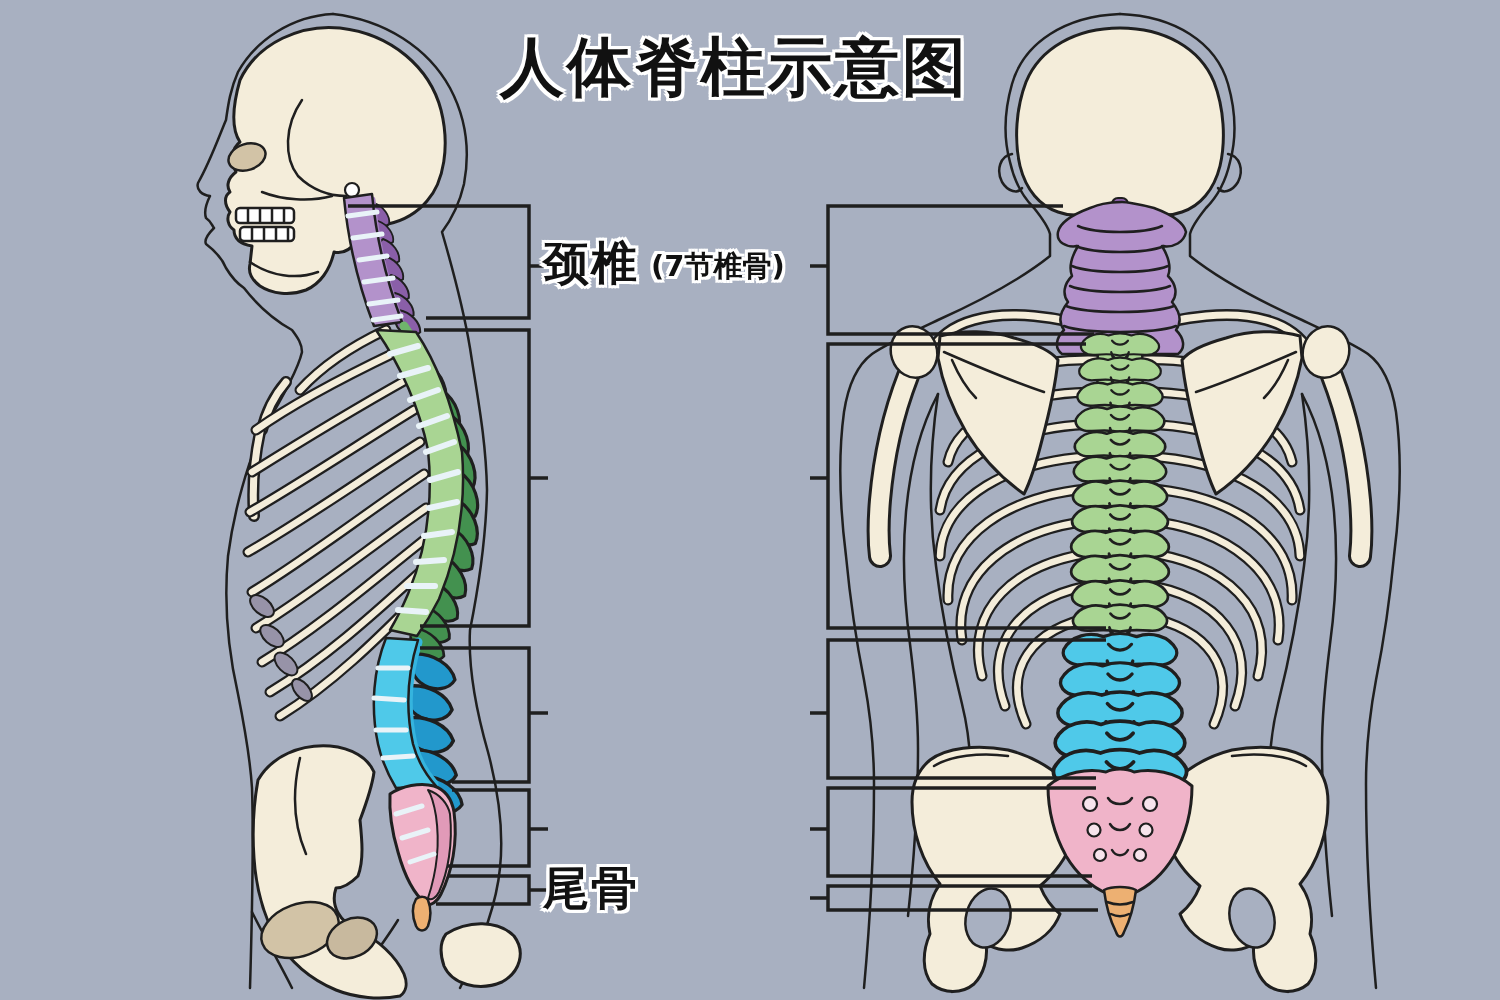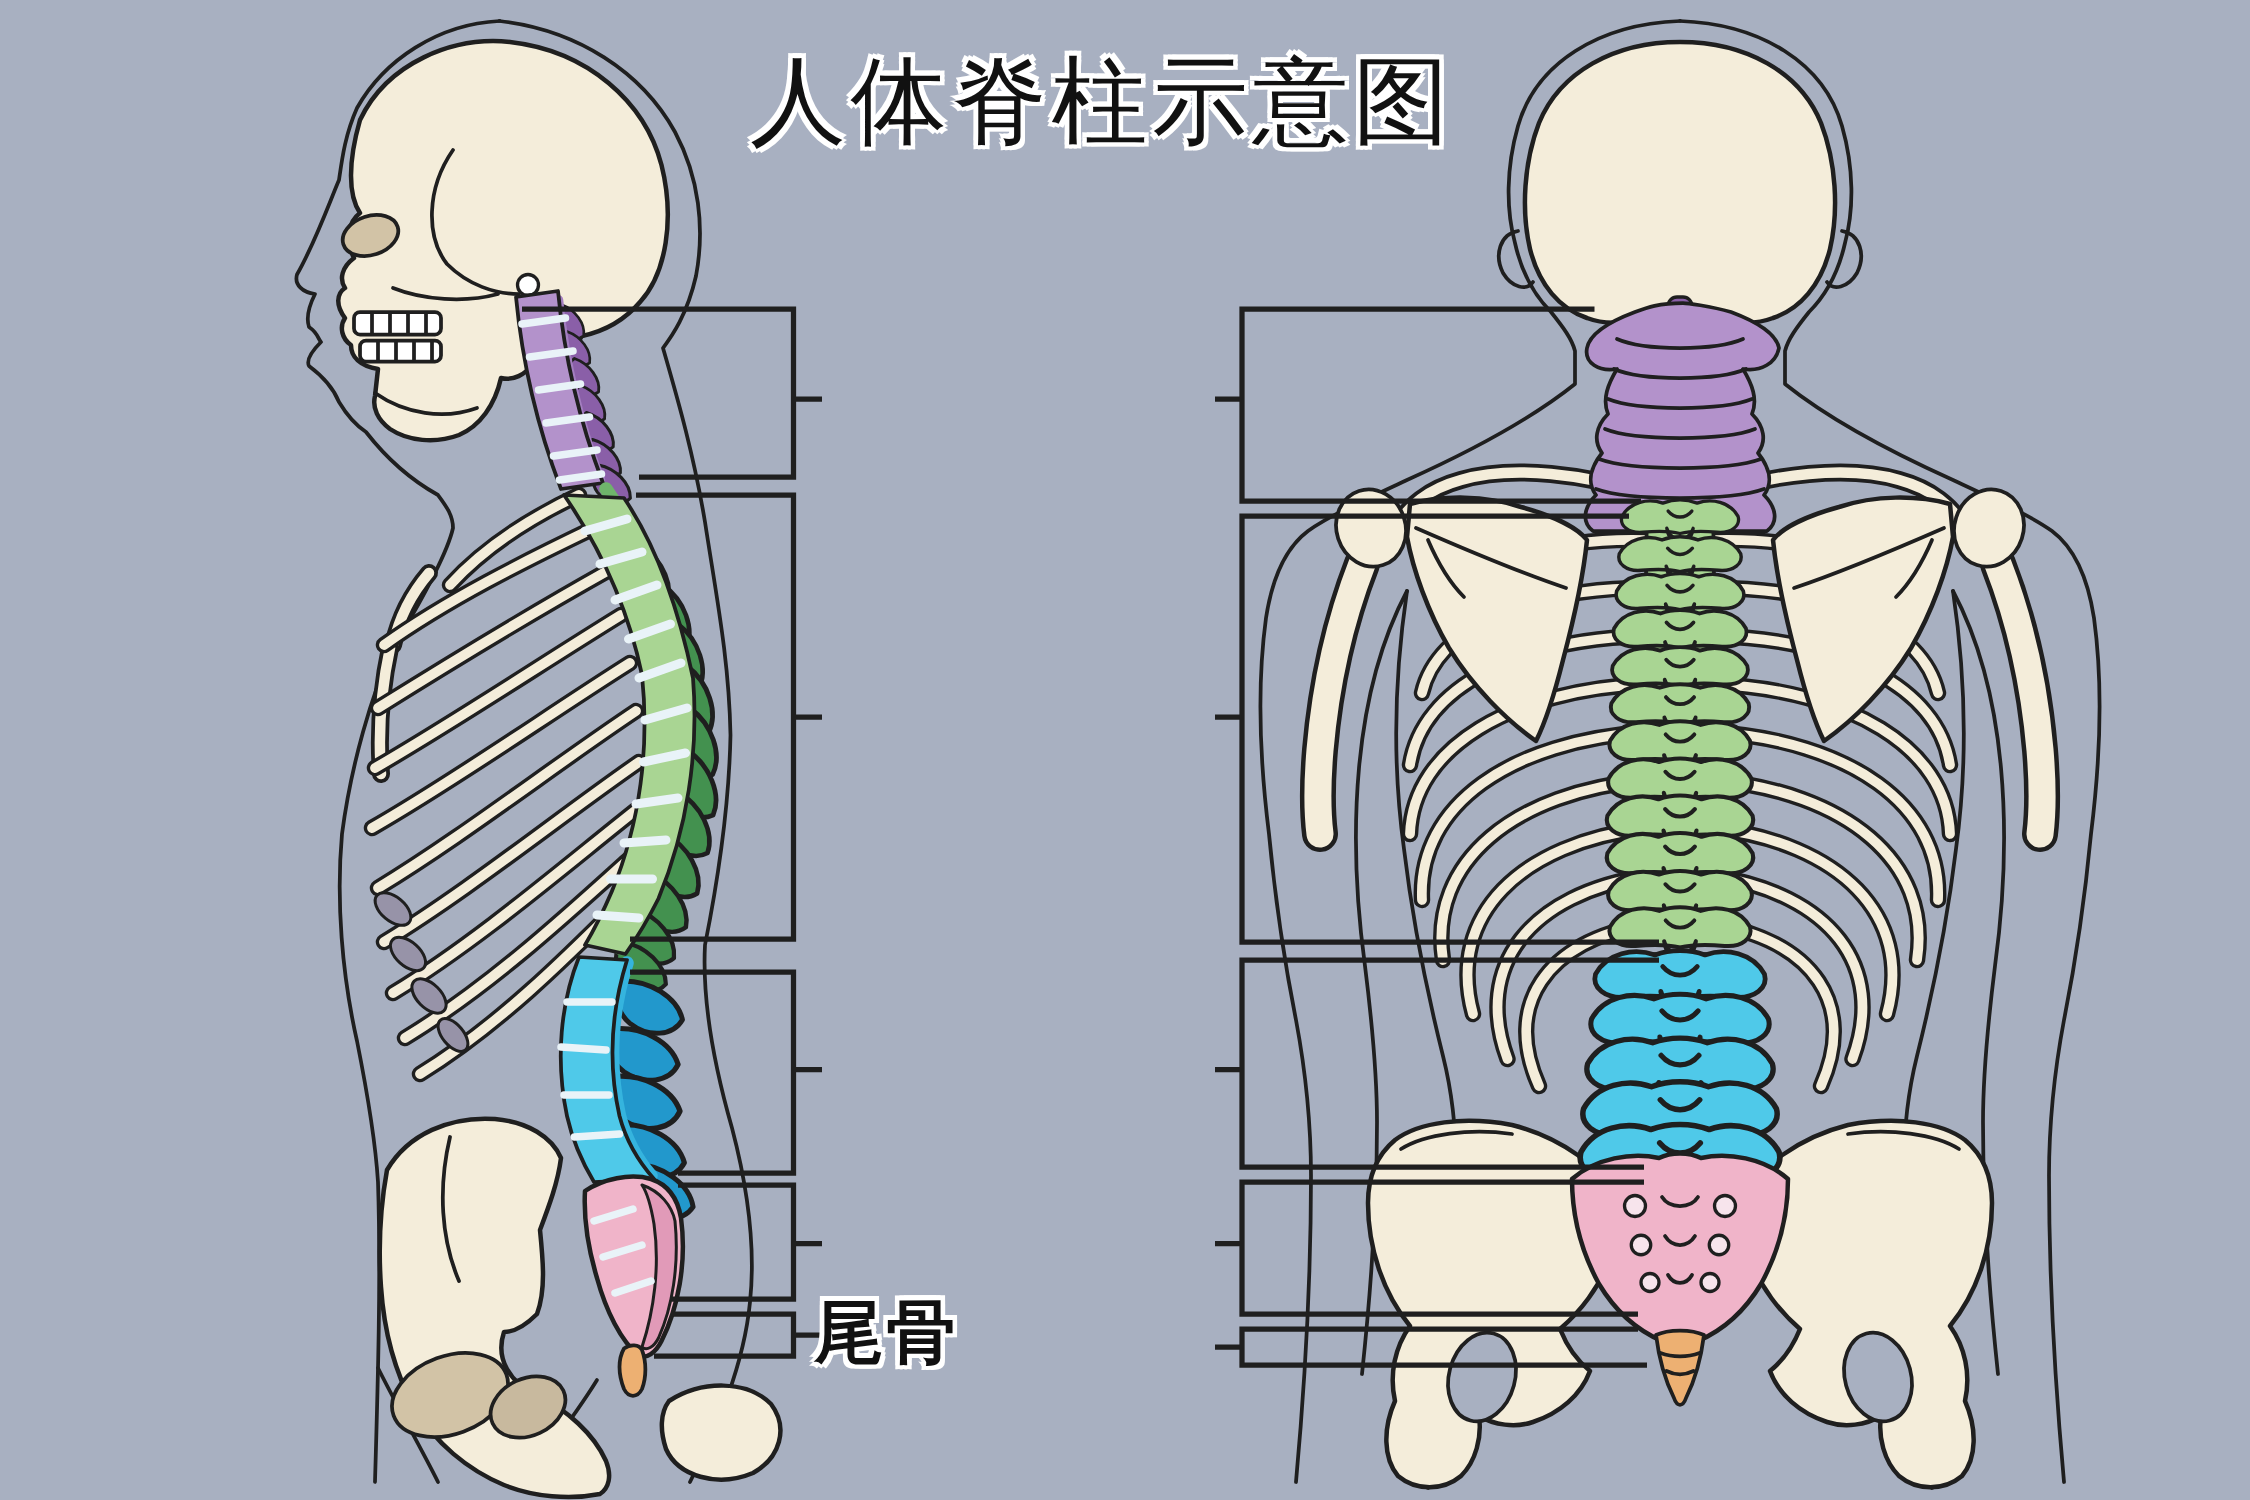--- a/index.html
+++ b/index.html
@@ -48,21 +48,21 @@
   .halo{
     color:var(--label);
     text-shadow:
       -3px -3px 0 var(--halo), 3px -3px 0 var(--halo),
       -3px  3px 0 var(--halo), 3px  3px 0 var(--halo),
       -3px  0   0 var(--halo), 3px  0   0 var(--halo),
        0   -3px 0 var(--halo), 0    3px 0 var(--halo);
   }
   .title{
     position:absolute;left:500px;top:24px;
-    font-size:64px;font-weight:normal;letter-spacing:3px;white-space:nowrap;
+    font-size:64px;font-weight:bold;letter-spacing:3px;white-space:nowrap;
   }
   .label-row{
     position:absolute;left:543px;transform:translateY(-52%);
     white-space:nowrap;
   }
   .label-main{font-size:46px;font-weight:bold;letter-spacing:2px;}
   .label-note{font-size:29px;font-weight:bold;margin-left:12px;position:relative;top:-3px;}
 </style>
 </head>
 <body>
@@ -346,17 +346,20 @@
     <path class="bracket" d="M1063 206 L828 206 L828 334 L1094 334 M828 266 L810 266"></path>
     <path class="bracket" d="M1086 344 L828 344 L828 628 L1106 628 M828 478 L810 478"></path>
     <path class="bracket" d="M1106 640 L828 640 L828 778 L1096 778 M828 713 L810 713"></path>
     <path class="bracket" d="M1096 788 L828 788 L828 876 L1092 876 M828 829 L810 829"></path>
     <path class="bracket" d="M1092 886 L828 886 L828 910 L1098 910 M828 898 L810 898"></path>
   </g>
 </svg>
 
 <div class="title halo">人体脊柱示意图</div>
 
+<div class="label-row" style="top:265px">
+  <span class="label-main halo">颈椎</span><span class="label-note halo">(7节椎骨)</span>
+</div>
 <div class="label-row" style="top:890px">
   <span class="label-main halo">尾骨</span><span class="label-note halo"></span>
 </div>
 
 </div>
 
 </body></html>

